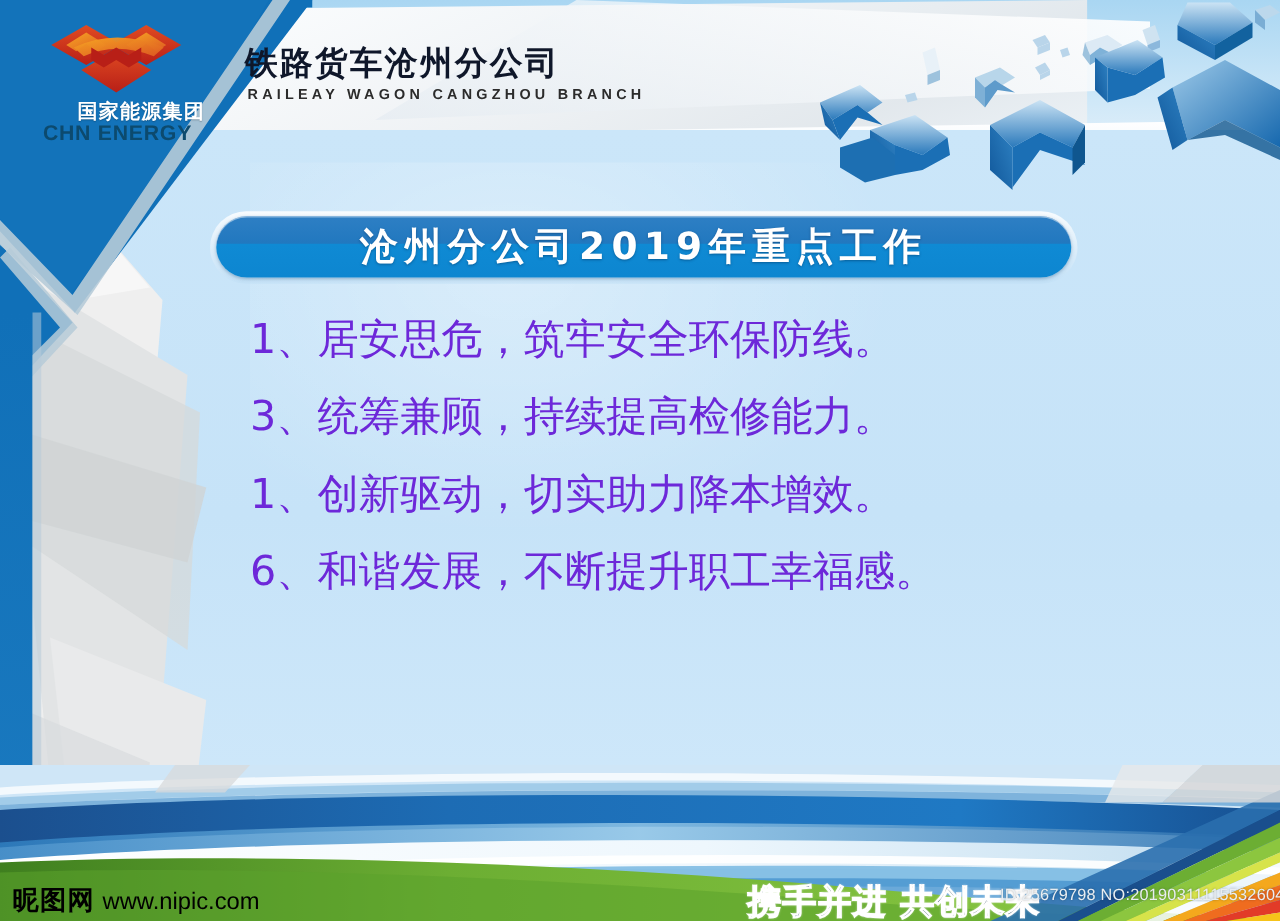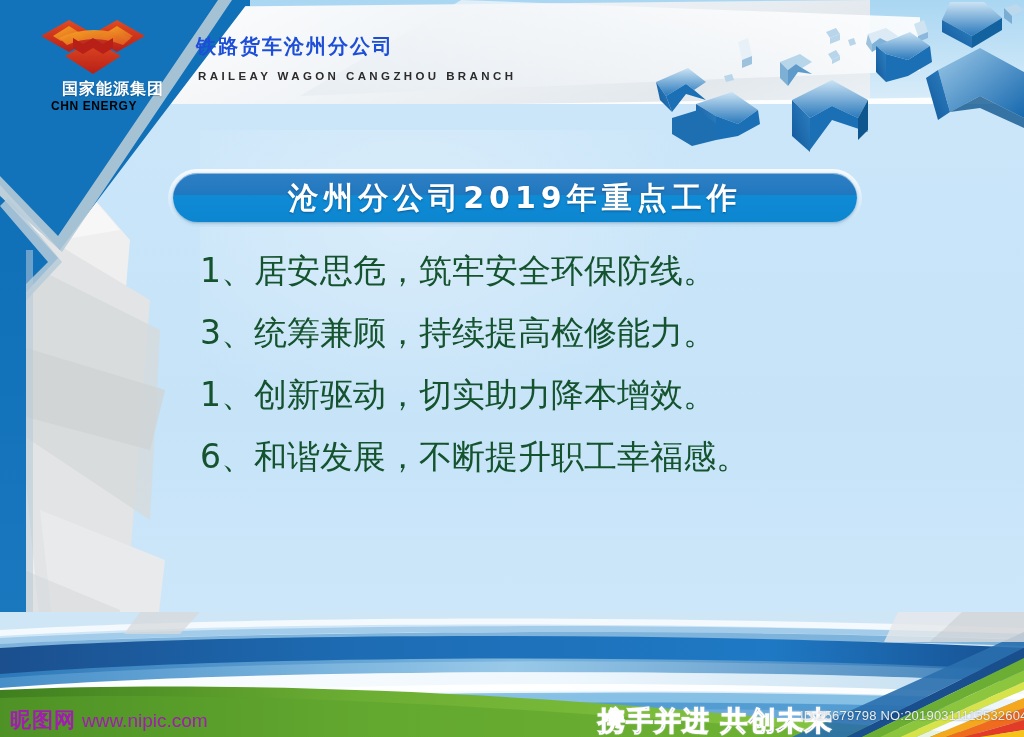--- a/index.html
+++ b/index.html
@@ -67,29 +67,29 @@
   }
   .logo-mark{width:110px;height:62px;margin:0 auto;}
   .logo-cn{
     color:#ffffff;font-size:16px;font-weight:bold;letter-spacing:1px;
     margin-top:2px;line-height:18px;
     font-family:"DejaVu Sans","Liberation Sans",sans-serif;
     text-shadow:0 1px 1px rgba(0,0,0,.25);
     text-align:right;
   }
   .logo-en{
-    color:#000000;font-size:12px;font-weight:bold;letter-spacing:.6px;
+    color:#0c4a6e;font-size:17px;font-weight:bold;letter-spacing:.6px;
     line-height:15px;margin-top:1px;
     font-family:"Liberation Sans",sans-serif;
   }
 
   
   .head-cn{
     position:absolute;left:196px;top:33px;
-    font-size:20px;font-weight:bold;color:#1d4ed8;letter-spacing:2px;
+    font-size:26px;font-weight:bold;color:#0f172a;letter-spacing:2px;
     font-family:"DejaVu Sans","Liberation Sans",sans-serif;
     white-space:nowrap;
   }
   .head-en{
     position:absolute;left:198px;top:70px;
     font-size:11.5px;font-weight:bold;color:#2b2b2b;letter-spacing:3.4px;
     font-family:Liberation Sans, sans-serif;white-space:nowrap;
   }
 
   
@@ -115,41 +115,41 @@
     font-family:"DejaVu Sans","Liberation Sans",sans-serif;
     text-shadow:0 1px 2px rgba(0,40,80,.45);
     white-space:nowrap;
   }
 
   
   .items{
     position:absolute;left:200px;top:240px;width:660px;
   }
   .item{
-    font-size:33px;color:#14532d;line-height:62px;
+    font-size:33px;color:#6d28d9;line-height:62px;
     font-family:"DejaVu Sans","Liberation Sans",sans-serif;
     white-space:nowrap;letter-spacing:0px;
     font-weight:500;
   }
 
   
   .bottom{position:absolute;left:0;top:612px;width:1024px;height:125px;}
   .bottom svg{display:block;}
 
   
   .slogan{
     position:absolute;left:598px;top:703px;
     font-size:27px;font-weight:bold;color:#17324a;letter-spacing:1px;
     font-family:"DejaVu Sans","Liberation Sans",sans-serif;white-space:nowrap;
     -webkit-text-stroke:1px #ffffff;
     text-shadow:0 0 2px #ffffff;
   }
   .watermark{
     position:absolute;left:10px;top:706px;
-    color:#a21caf;font-size:20px;white-space:nowrap;
+    color:#000000;font-size:20px;white-space:nowrap;
     font-family:"DejaVu Sans","Liberation Sans",sans-serif;
   }
   .watermark .cn{font-size:21px;font-weight:bold;letter-spacing:1px;}
   .watermark .url{font-size:19px;margin-left:6px;font-family:"Liberation Sans",sans-serif;}
   .idcode{
     position:absolute;left:800px;top:708px;
     color:#e9eef2;font-size:13px;letter-spacing:.2px;
     font-family:"Liberation Sans",sans-serif;white-space:nowrap;
     text-shadow:0 0 2px rgba(0,0,0,.35);
   }

